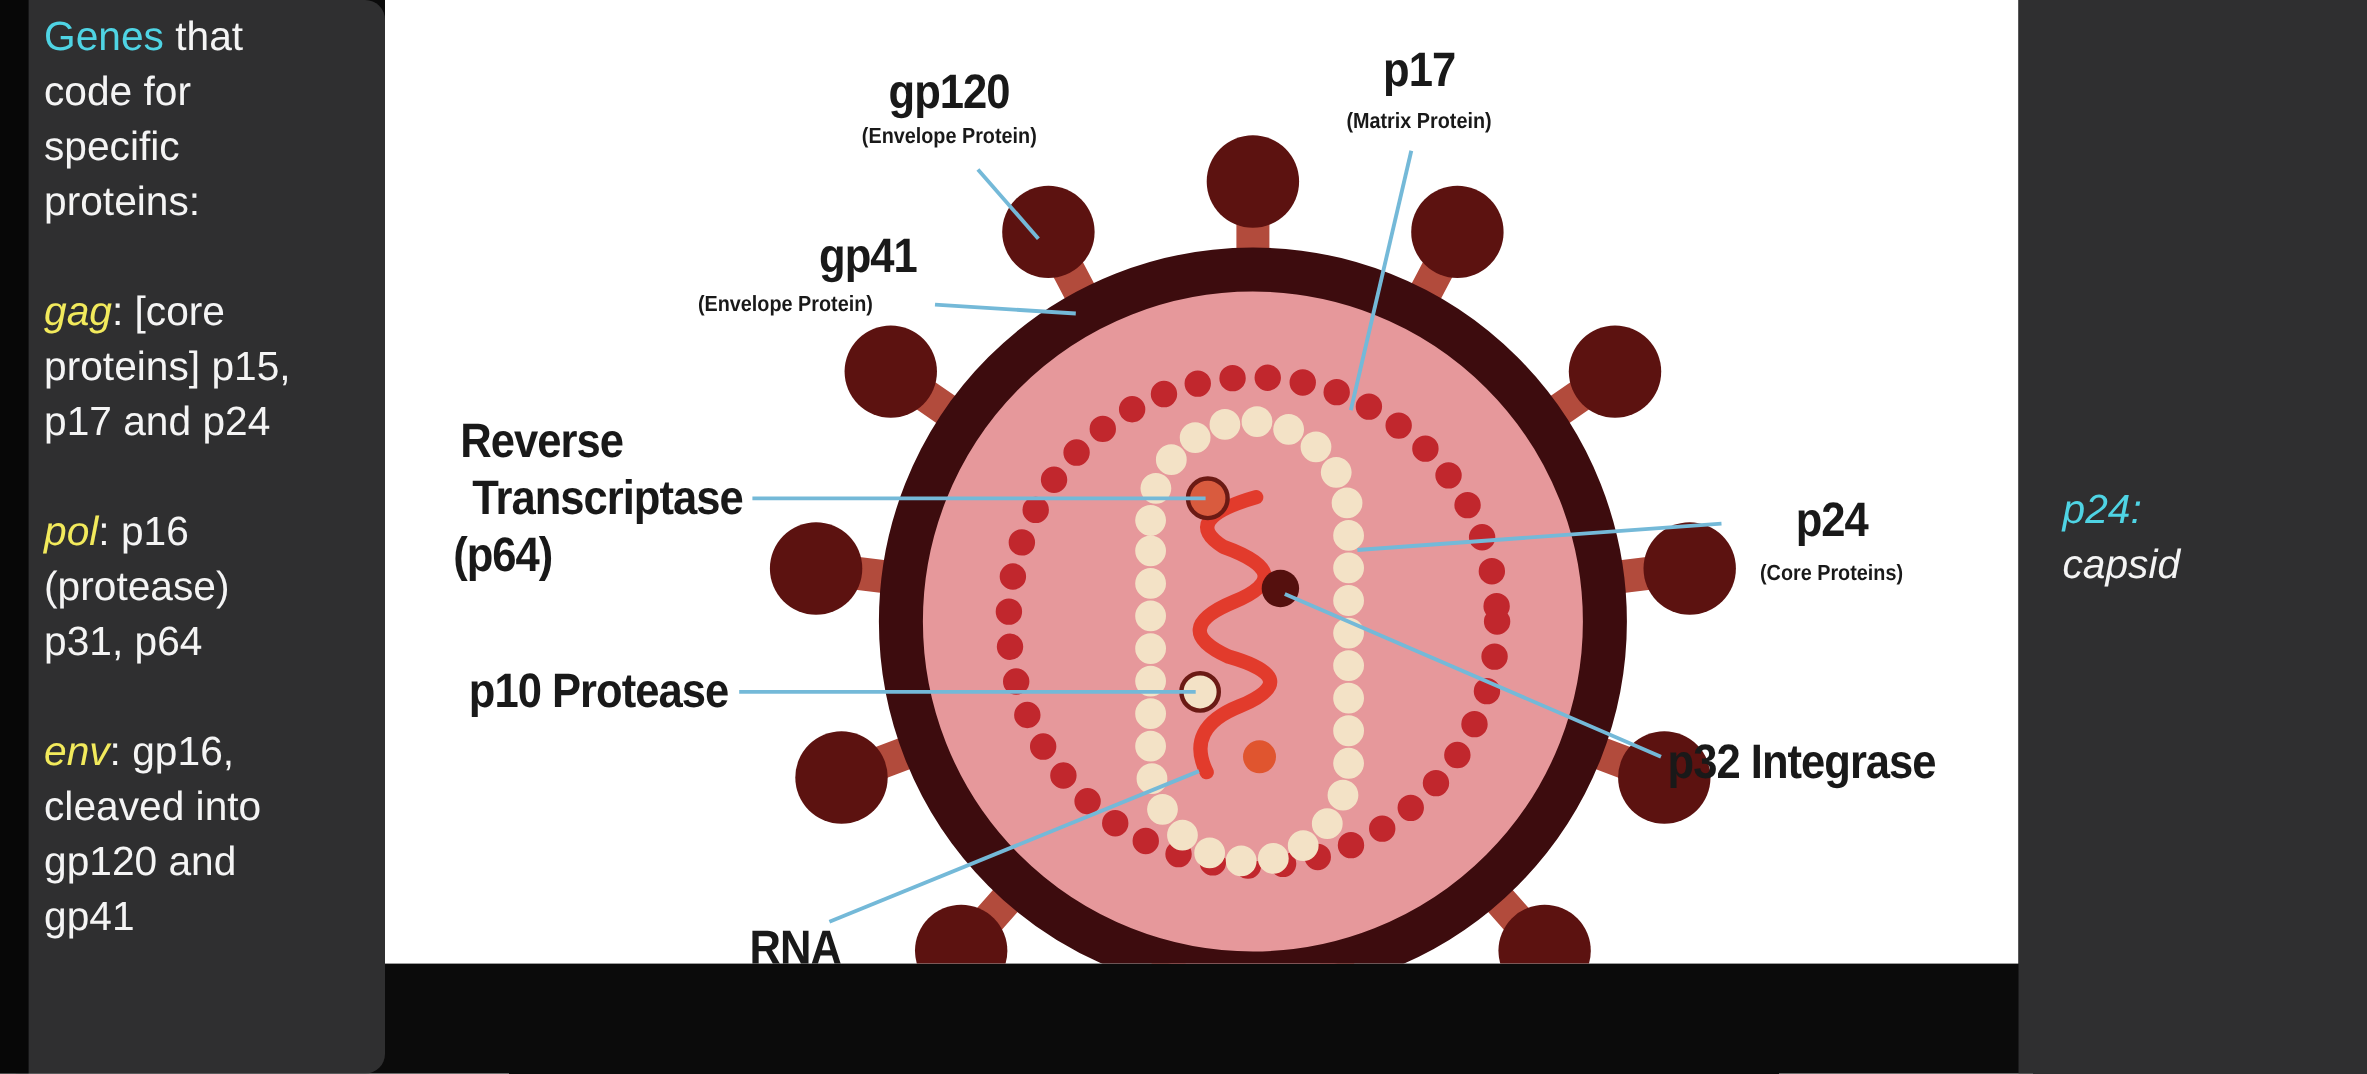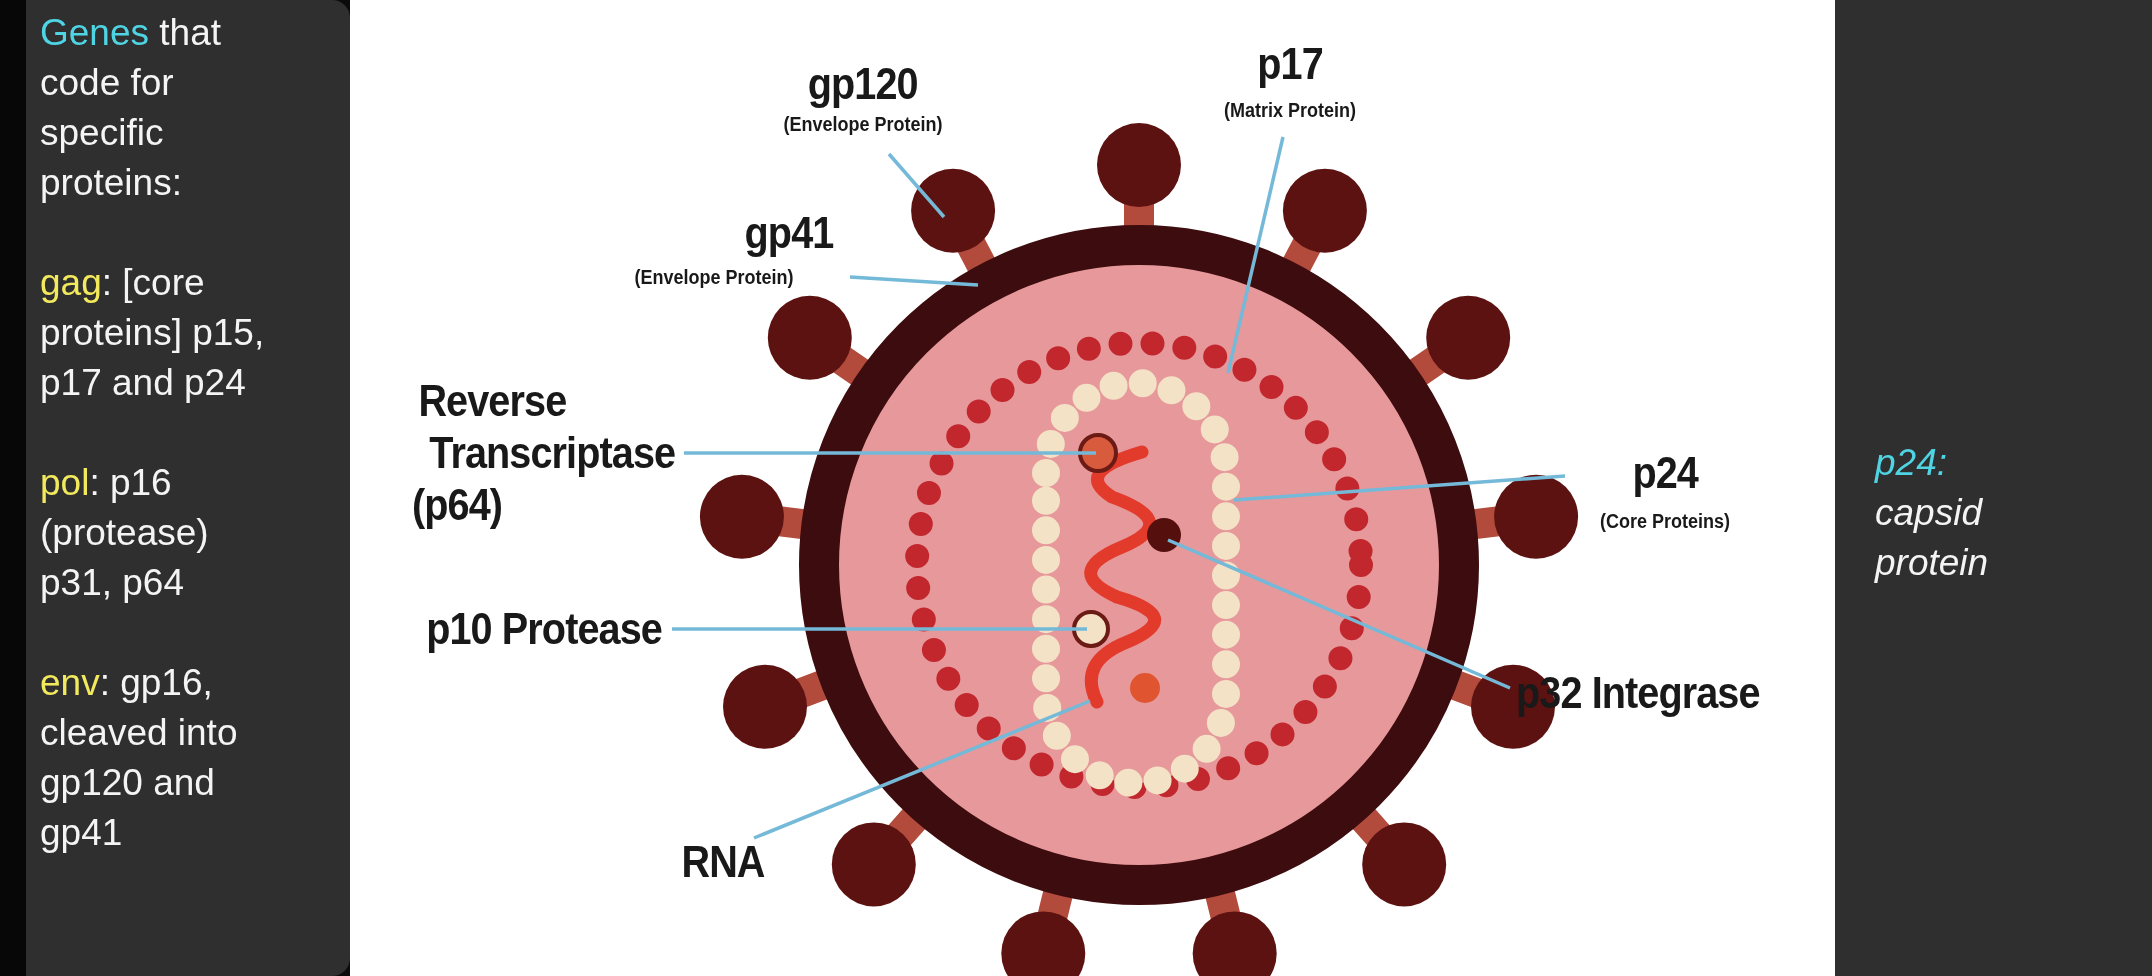--- a/index.html
+++ b/index.html
@@ -11,23 +11,23 @@
   .panel{position:absolute;top:0;height:100%;background:var(--panel-bg);}
   .panel-left{left:0;width:350px;border-radius:18px;}
   .panel-right{left:1835px;width:317px;font-style:italic;}
   .black-edge{position:absolute;left:0;top:0;width:26px;height:100%;background:#070707;}
   .notes{position:absolute;color:var(--white-text);font-size:37px;line-height:50px;}
   .panel-left .notes{left:40px;top:8px;right:8px;}
   .panel-right .notes{left:40px;top:438px;right:6px;}
   .block{margin:0 0 50px 0;}
   .line{display:block;}
   .kw-cyan{color:var(--cyan);}
-  .kw-yellow{color:var(--yellow);text-align:center;}
+  .kw-yellow{color:var(--yellow);font-style:italic;text-align:center;}
 
-  .canvas{position:absolute;left:350px;top:0;width:1485px;height:976px;background:var(--canvas-bg);overflow:hidden;}
+  .canvas{position:absolute;left:350px;top:0;width:1485px;height:876px;background:var(--canvas-bg);overflow:hidden;}
   svg.virus{position:absolute;left:0;top:0;}
 
   
   .spike-stem{stroke:var(--spike-stem);stroke-width:30;stroke-linecap:round;}
   .spike-knob{fill:var(--spike-knob);}
   .envelope{fill:var(--matrix-fill);stroke:var(--envelope-ring);stroke-width:40;}
   .matrix-beads{fill:none;stroke:var(--matrix-bead);stroke-width:24;stroke-linecap:round;stroke-dasharray:0 32.1;}
   .capsid-fill{fill:var(--matrix-fill);}
   .capsid-beads{fill:none;stroke:var(--capsid-bead);stroke-width:28;stroke-linecap:round;stroke-dasharray:0 29.6;}
   .rna{fill:none;stroke:var(--rna);stroke-width:13;stroke-linecap:round;stroke-linejoin:round;}
@@ -178,16 +178,15 @@
     <span class="dl-title"><span class="squeeze sq-l">p32 Integrase</span></span>
   </div>
 
 </div>
 
 <div class="panel panel-right">
   <div class="notes">
     <p class="block">
       <span class="line kw-cyan">p24:</span>
       <span class="line">capsid</span>
-      <span class="line">protein</span>
     </p>
   </div>
 </div>
 
 </body></html>

